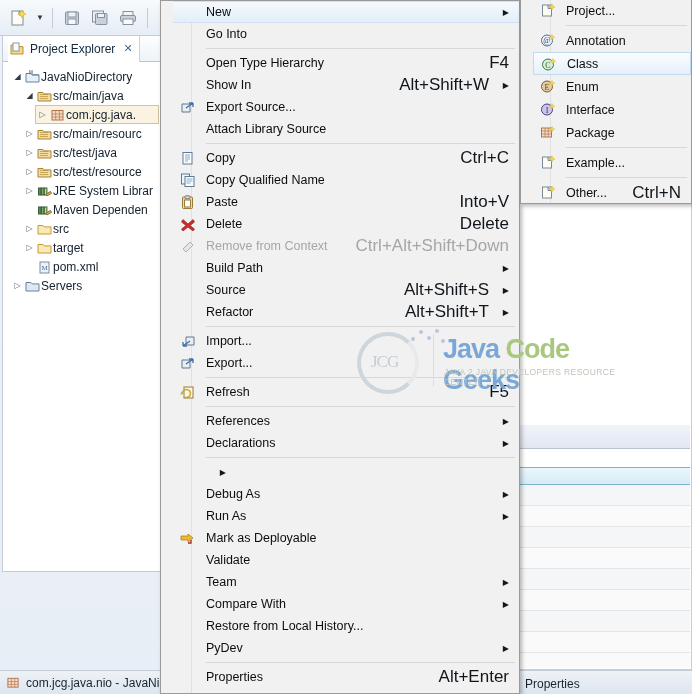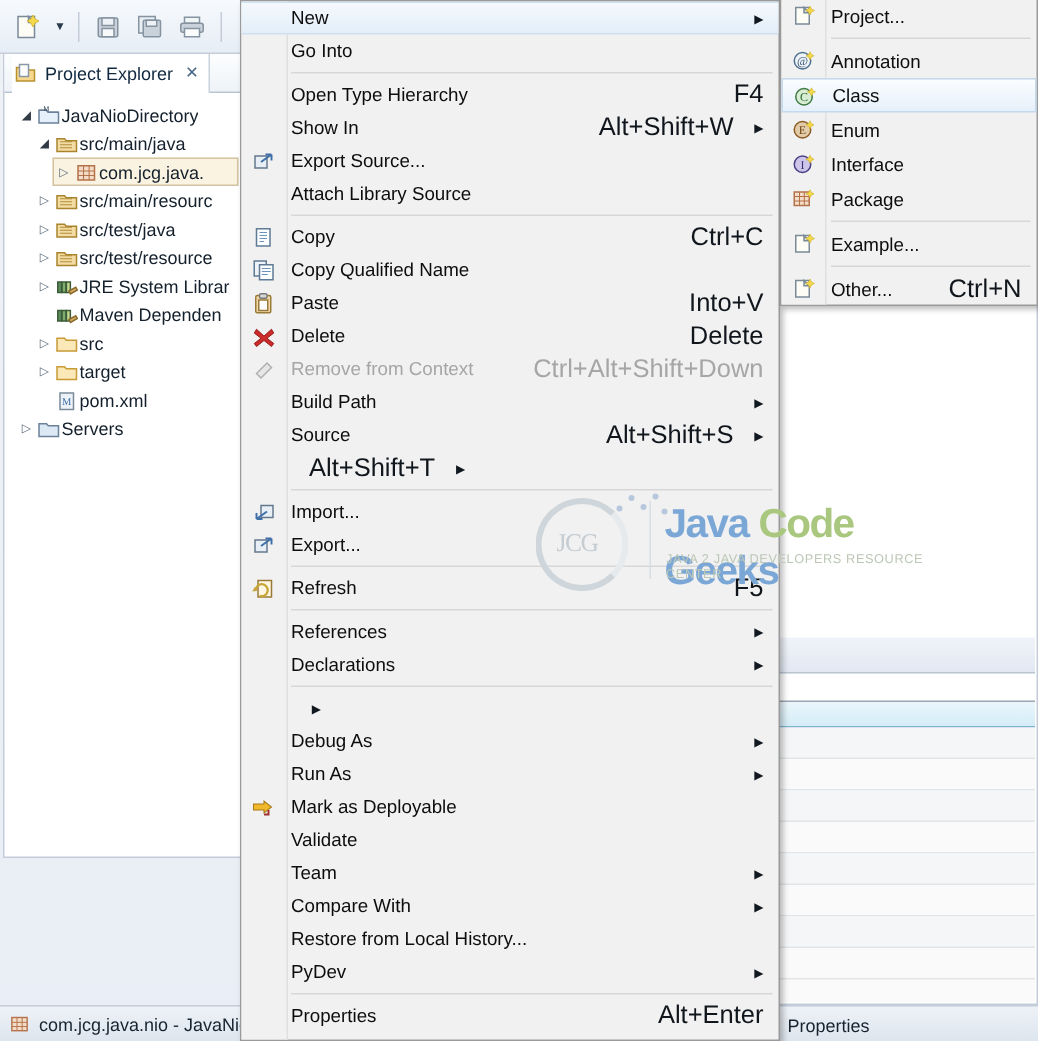--- a/index.html
+++ b/index.html
@@ -64,21 +64,21 @@
     border-top:1px solid #c3ccd8; display:flex; align-items:center; padding-left:6px; gap:6px;
     font-size:12px; color:#172430; }
   .status-props { position:absolute; left:525px; bottom:3px; font-size:12px; color:#172430; }
 
   
   .menu { position:absolute; background:#f1f1f1; border:1px solid #9a9a9a;
     box-shadow: 2px 2px 4px rgba(0,0,0,.28); }
   .menu-main { left:160px; top:0; width:360px; height:694px; }
   .menu-gutter { position:absolute; left:0; top:0; bottom:0; width:31px;
     background:#f1f1f1; border-right:1px solid #e0e0e0; }
-  .menu-body { position:absolute; left:0; right:0; top:0; }
+  .menu-body { position:absolute; left:12px; right:0; top:0; }
   .mi { position:relative; display:flex; align-items:center; height:22px;
     padding-left:33px; padding-right:10px; font-size:12.5px; color:#0d0d0d; }
   .mi .mi-ic { position:absolute; left:5px; top:2px; width:20px; height:18px;
     display:flex; align-items:center; justify-content:center; }
   .mi .mi-lbl { flex:1; white-space:nowrap; }
   .mi .mi-acc { color:#10161c; font-size:17px; white-space:nowrap; margin-left:12px; }
   .mi .mi-arrow { width:12px; text-align:right; font-size:8px; color:#11181f; margin-left:8px; }
   .mi.disabled .mi-lbl, .mi.disabled .mi-acc { color:#a6a6a6; }
   .mi.hl { background:linear-gradient(180deg,#f4f9fd 0%,#e3eef9 100%);
     border-top:1px solid #cfe0f0; border-bottom:1px solid #cfe0f0; }
@@ -443,20 +443,21 @@
         <span class="mi-arrow">▶</span>
       </div>
 
       <div class="mi">
         <span class="mi-lbl">Source</span>
         <span class="mi-acc">Alt+Shift+S</span>
         <span class="mi-arrow">▶</span>
       </div>
 
       <div class="mi">
+        <span class="mi-lbl">Refactor</span>
         <span class="mi-acc">Alt+Shift+T</span>
         <span class="mi-arrow">▶</span>
       </div>
 
       <div class="msep"></div>
 
       <div class="mi">
         <span class="mi-ic">
           <svg width="16" height="15" viewBox="0 0 16 15">
             <path d="M6 3h8v8H6z" fill="#e7eef6" stroke="#63788c"></path>

